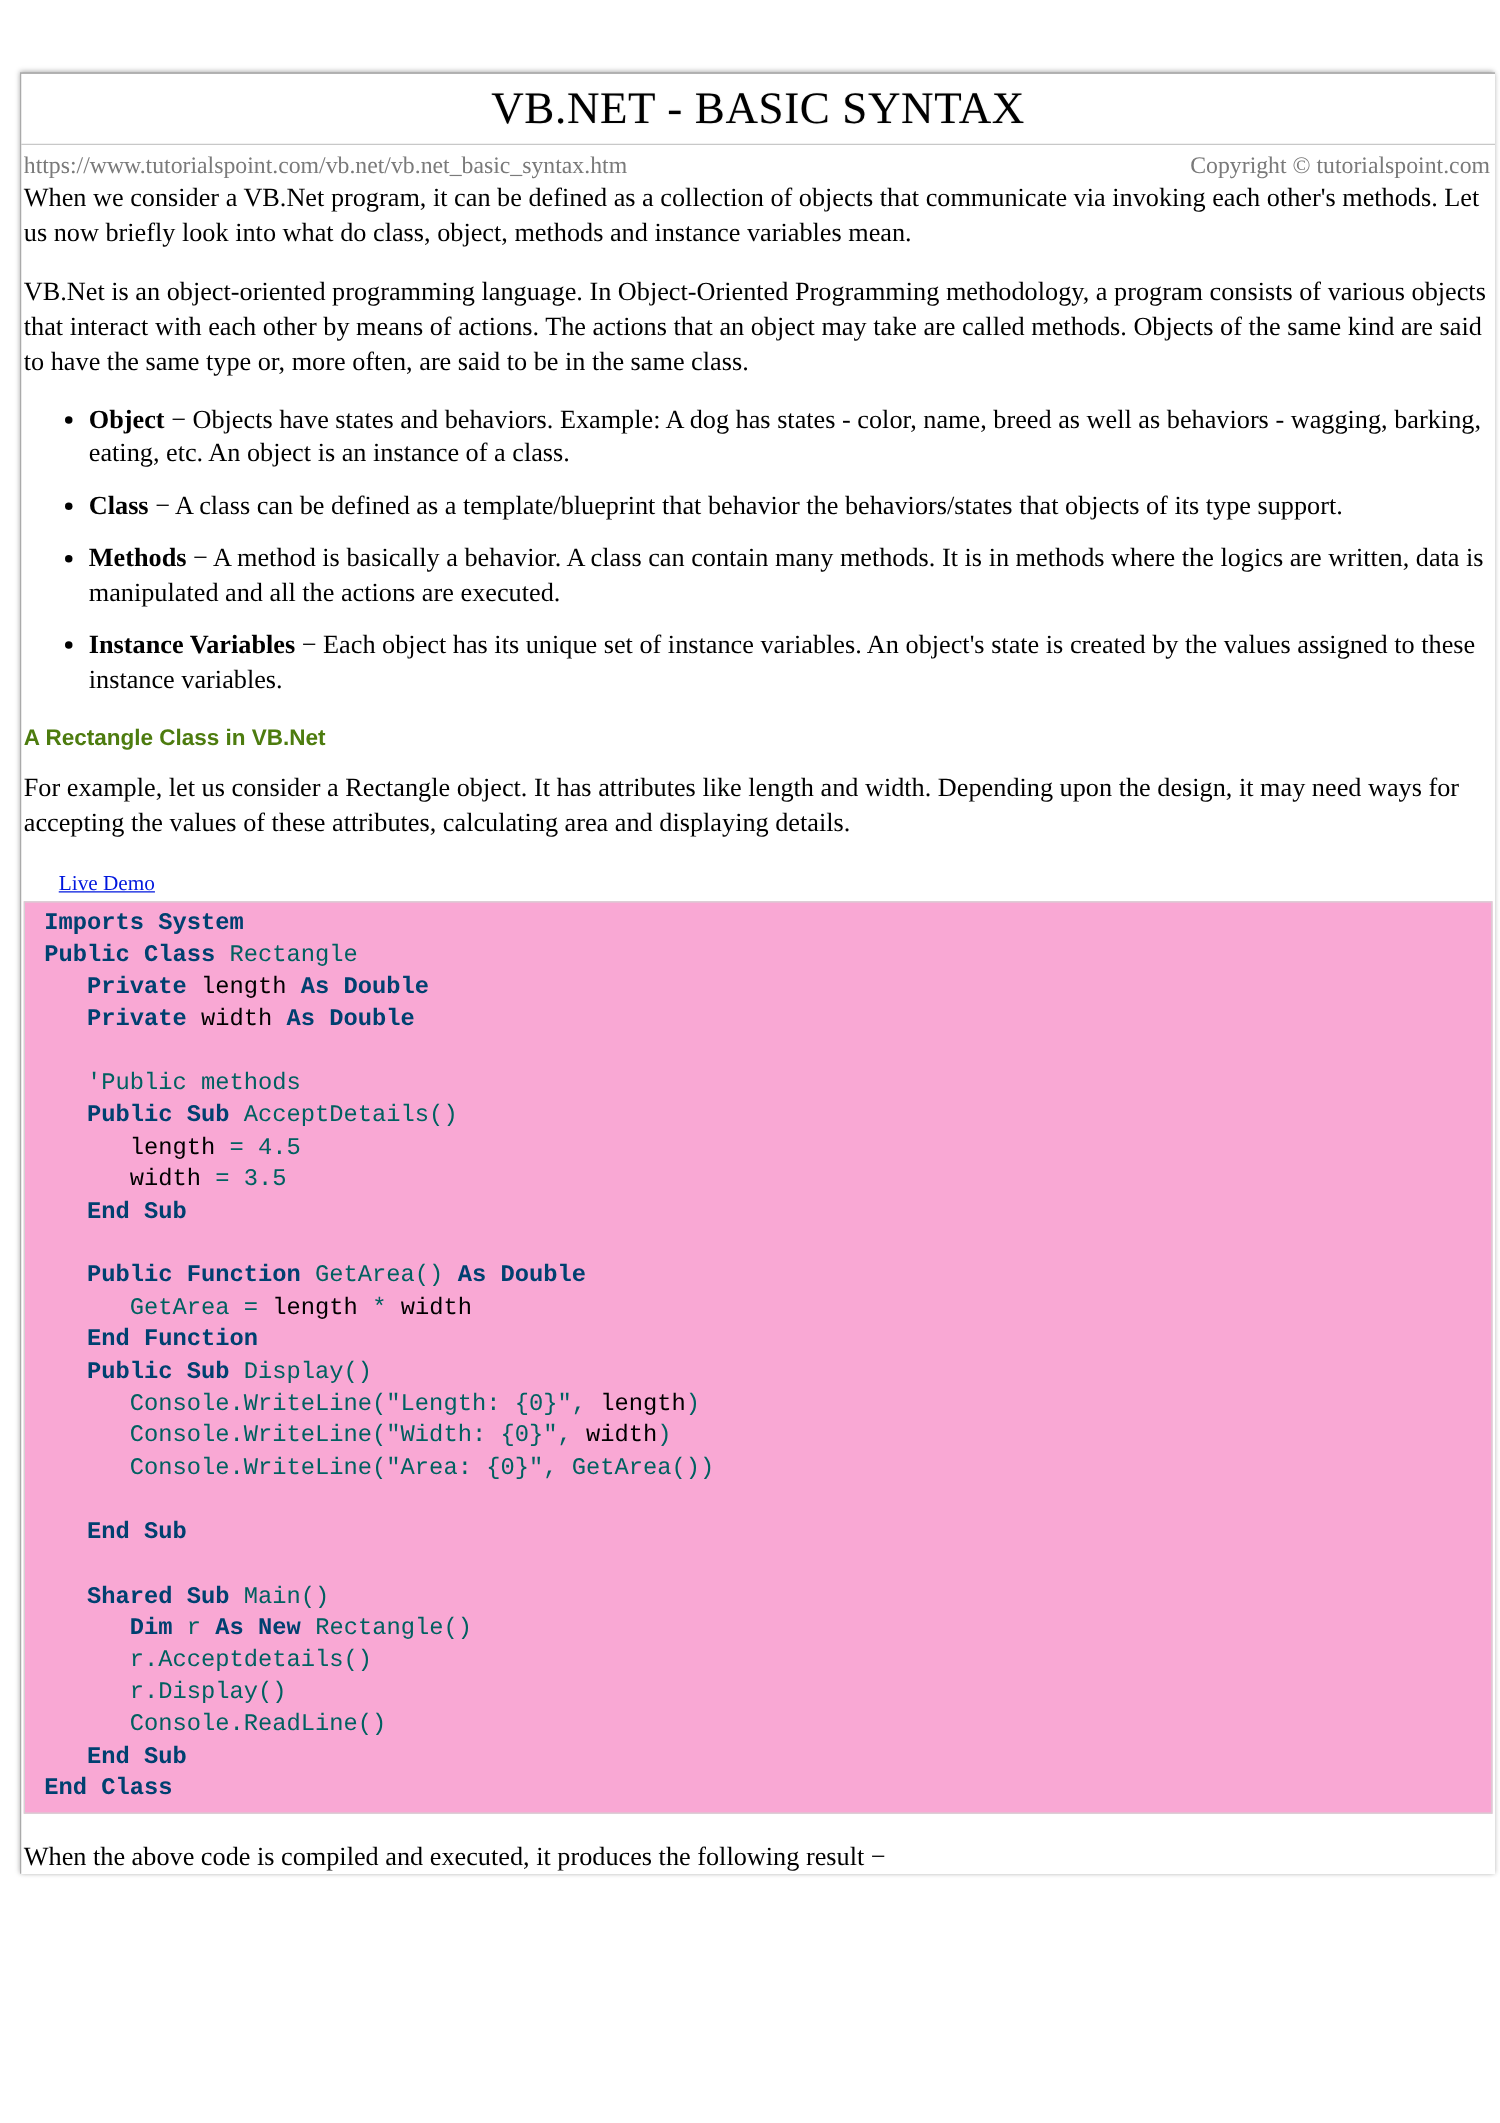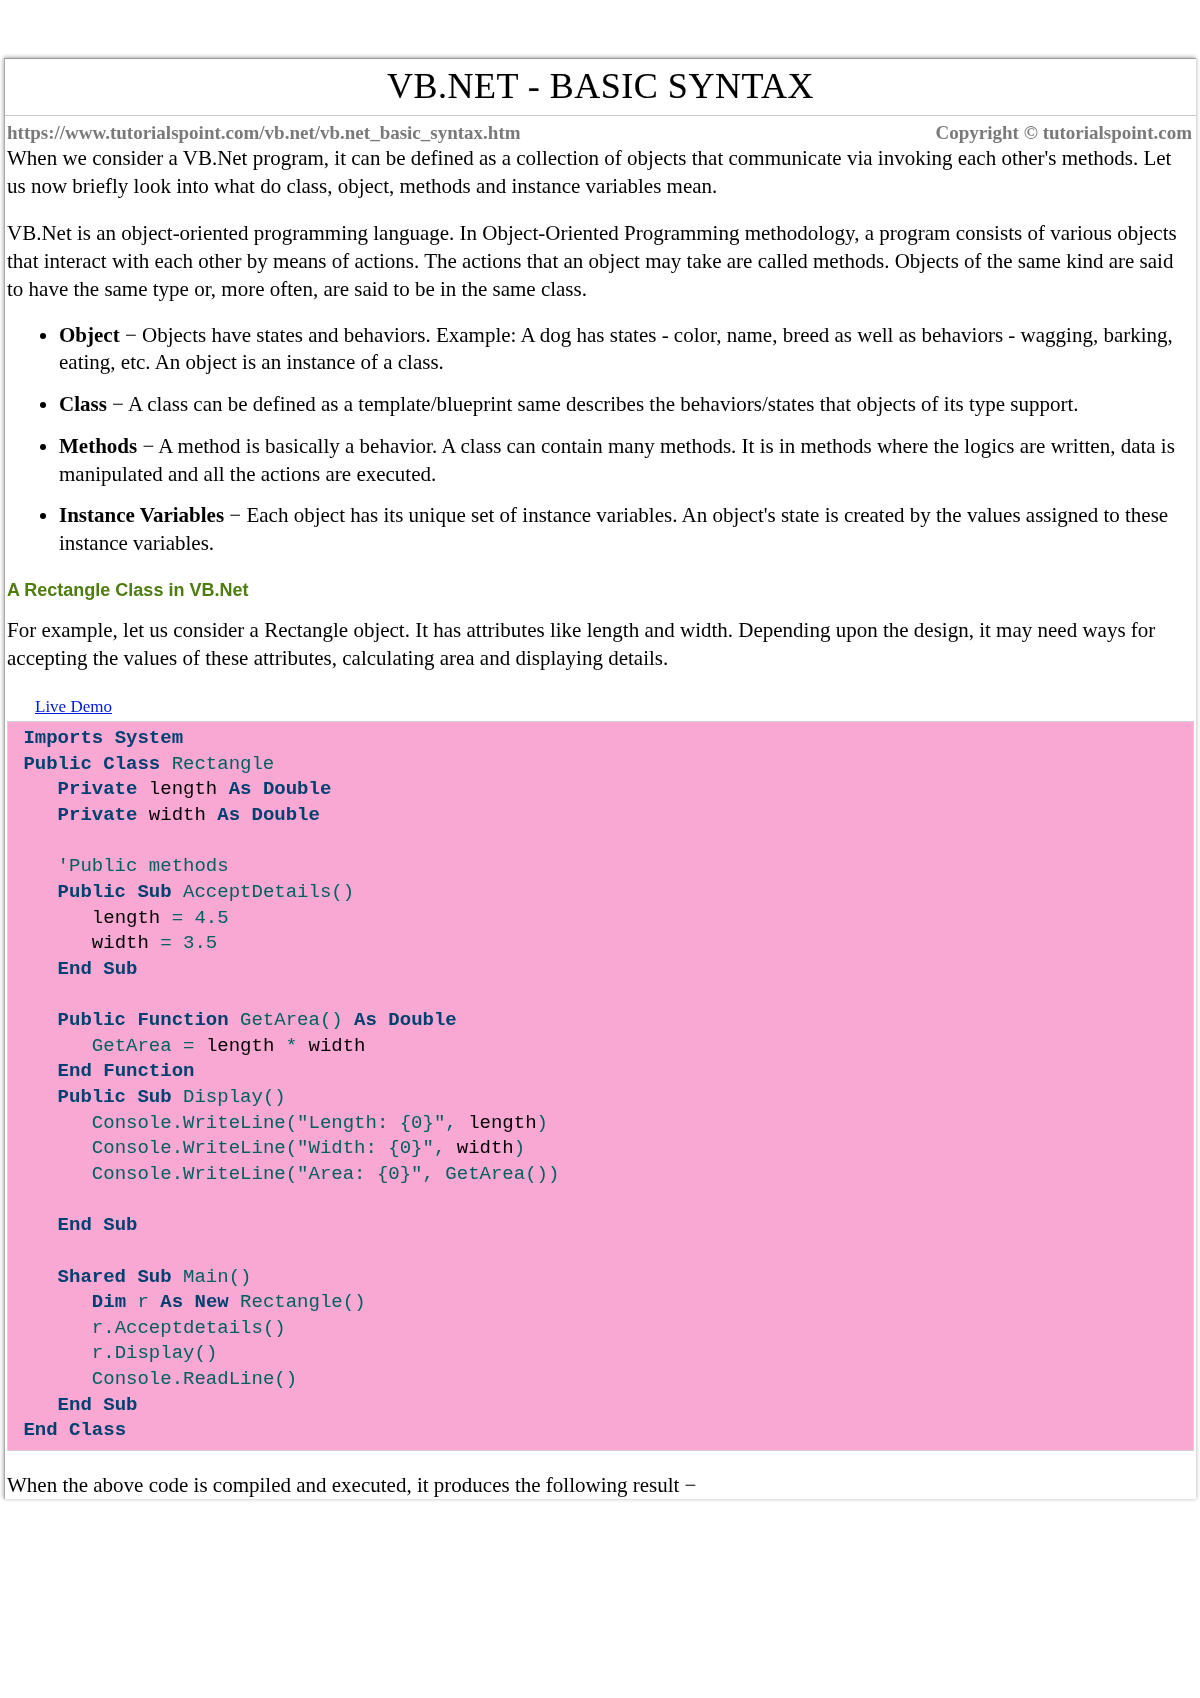--- a/index.html
+++ b/index.html
@@ -7,21 +7,21 @@
     padding: 0;
     background: #ffffff;
     font-family: Georgia, 'Times New Roman', Times, serif;
     color: #000;
   }
   .page {
     width: 1200px;
     min-height: 1698px;
     margin: 0 auto;
     box-sizing: border-box;
-    padding: 58px 0 0 0;
+    padding: 58px 0 0 12px;
     position: relative;
   }
   .content-frame {
     border-top: 1px solid #999;
     border-left: 1px solid #aaa;
     padding: 0;
     box-shadow: -1px -1px 4px rgba(0,0,0,0.25), 1px 0 4px rgba(0,0,0,0.15);
     margin: 0 4px;
   }
   h1.page-title {
@@ -39,21 +39,20 @@
     margin: 0;
   }
   .meta-row {
     display: flex;
     justify-content: space-between;
     align-items: baseline;
     padding: 6px 2px 0 0;
     font-size: 19px;
     color: #777;
     font-family: Georgia, serif;
-    font-weight: bold;
   }
   .meta-url {
     color: #7a7a7a;
     margin-left: 2px;
   }
   .meta-copy {
     color: #7a7a7a;
     margin-right: 2px;
   }
   .ads {
@@ -128,21 +127,21 @@
 
     <div class="body">
       <p>When we consider a VB.Net program, it can be defined as a collection of objects that communicate via invoking each other's methods. Let us now briefly look into what do class, object, methods and instance variables mean.</p>
       <p>VB.Net is an object-oriented programming language. In Object-Oriented Programming methodology, a program consists of various objects that interact with each other by means of actions. The actions that an object may take are called methods. Objects of the same kind are said to have the same type or, more often, are said to be in the same class.</p>
 
       <ul class="defs">
         <li>
           <span class="term">Object</span><span> − Objects have states and behaviors. Example: A dog has states - color, name, breed as well as behaviors - wagging, barking, eating, etc. An object is an instance of a class.</span>
         </li>
         <li>
-          <span class="term">Class</span><span> − A class can be defined as a template/blueprint same describes the behaviors/states that objects of its type support.</span>
+          <span class="term">Class</span><span> − A class can be defined as a template/blueprint that behavior the behaviors/states that objects of its type support.</span>
         </li>
         <li>
           <span class="term">Methods</span><span> − A method is basically a behavior. A class can contain many methods. It is in methods where the logics are written, data is manipulated and all the actions are executed.</span>
         </li>
         <li>
           <span class="term">Instance Variables</span><span> − Each object has its unique set of instance variables. An object's state is created by the values assigned to these instance variables.</span>
         </li>
       </ul>
 
       <h2 class="section">A Rectangle Class in VB.Net</h2>

